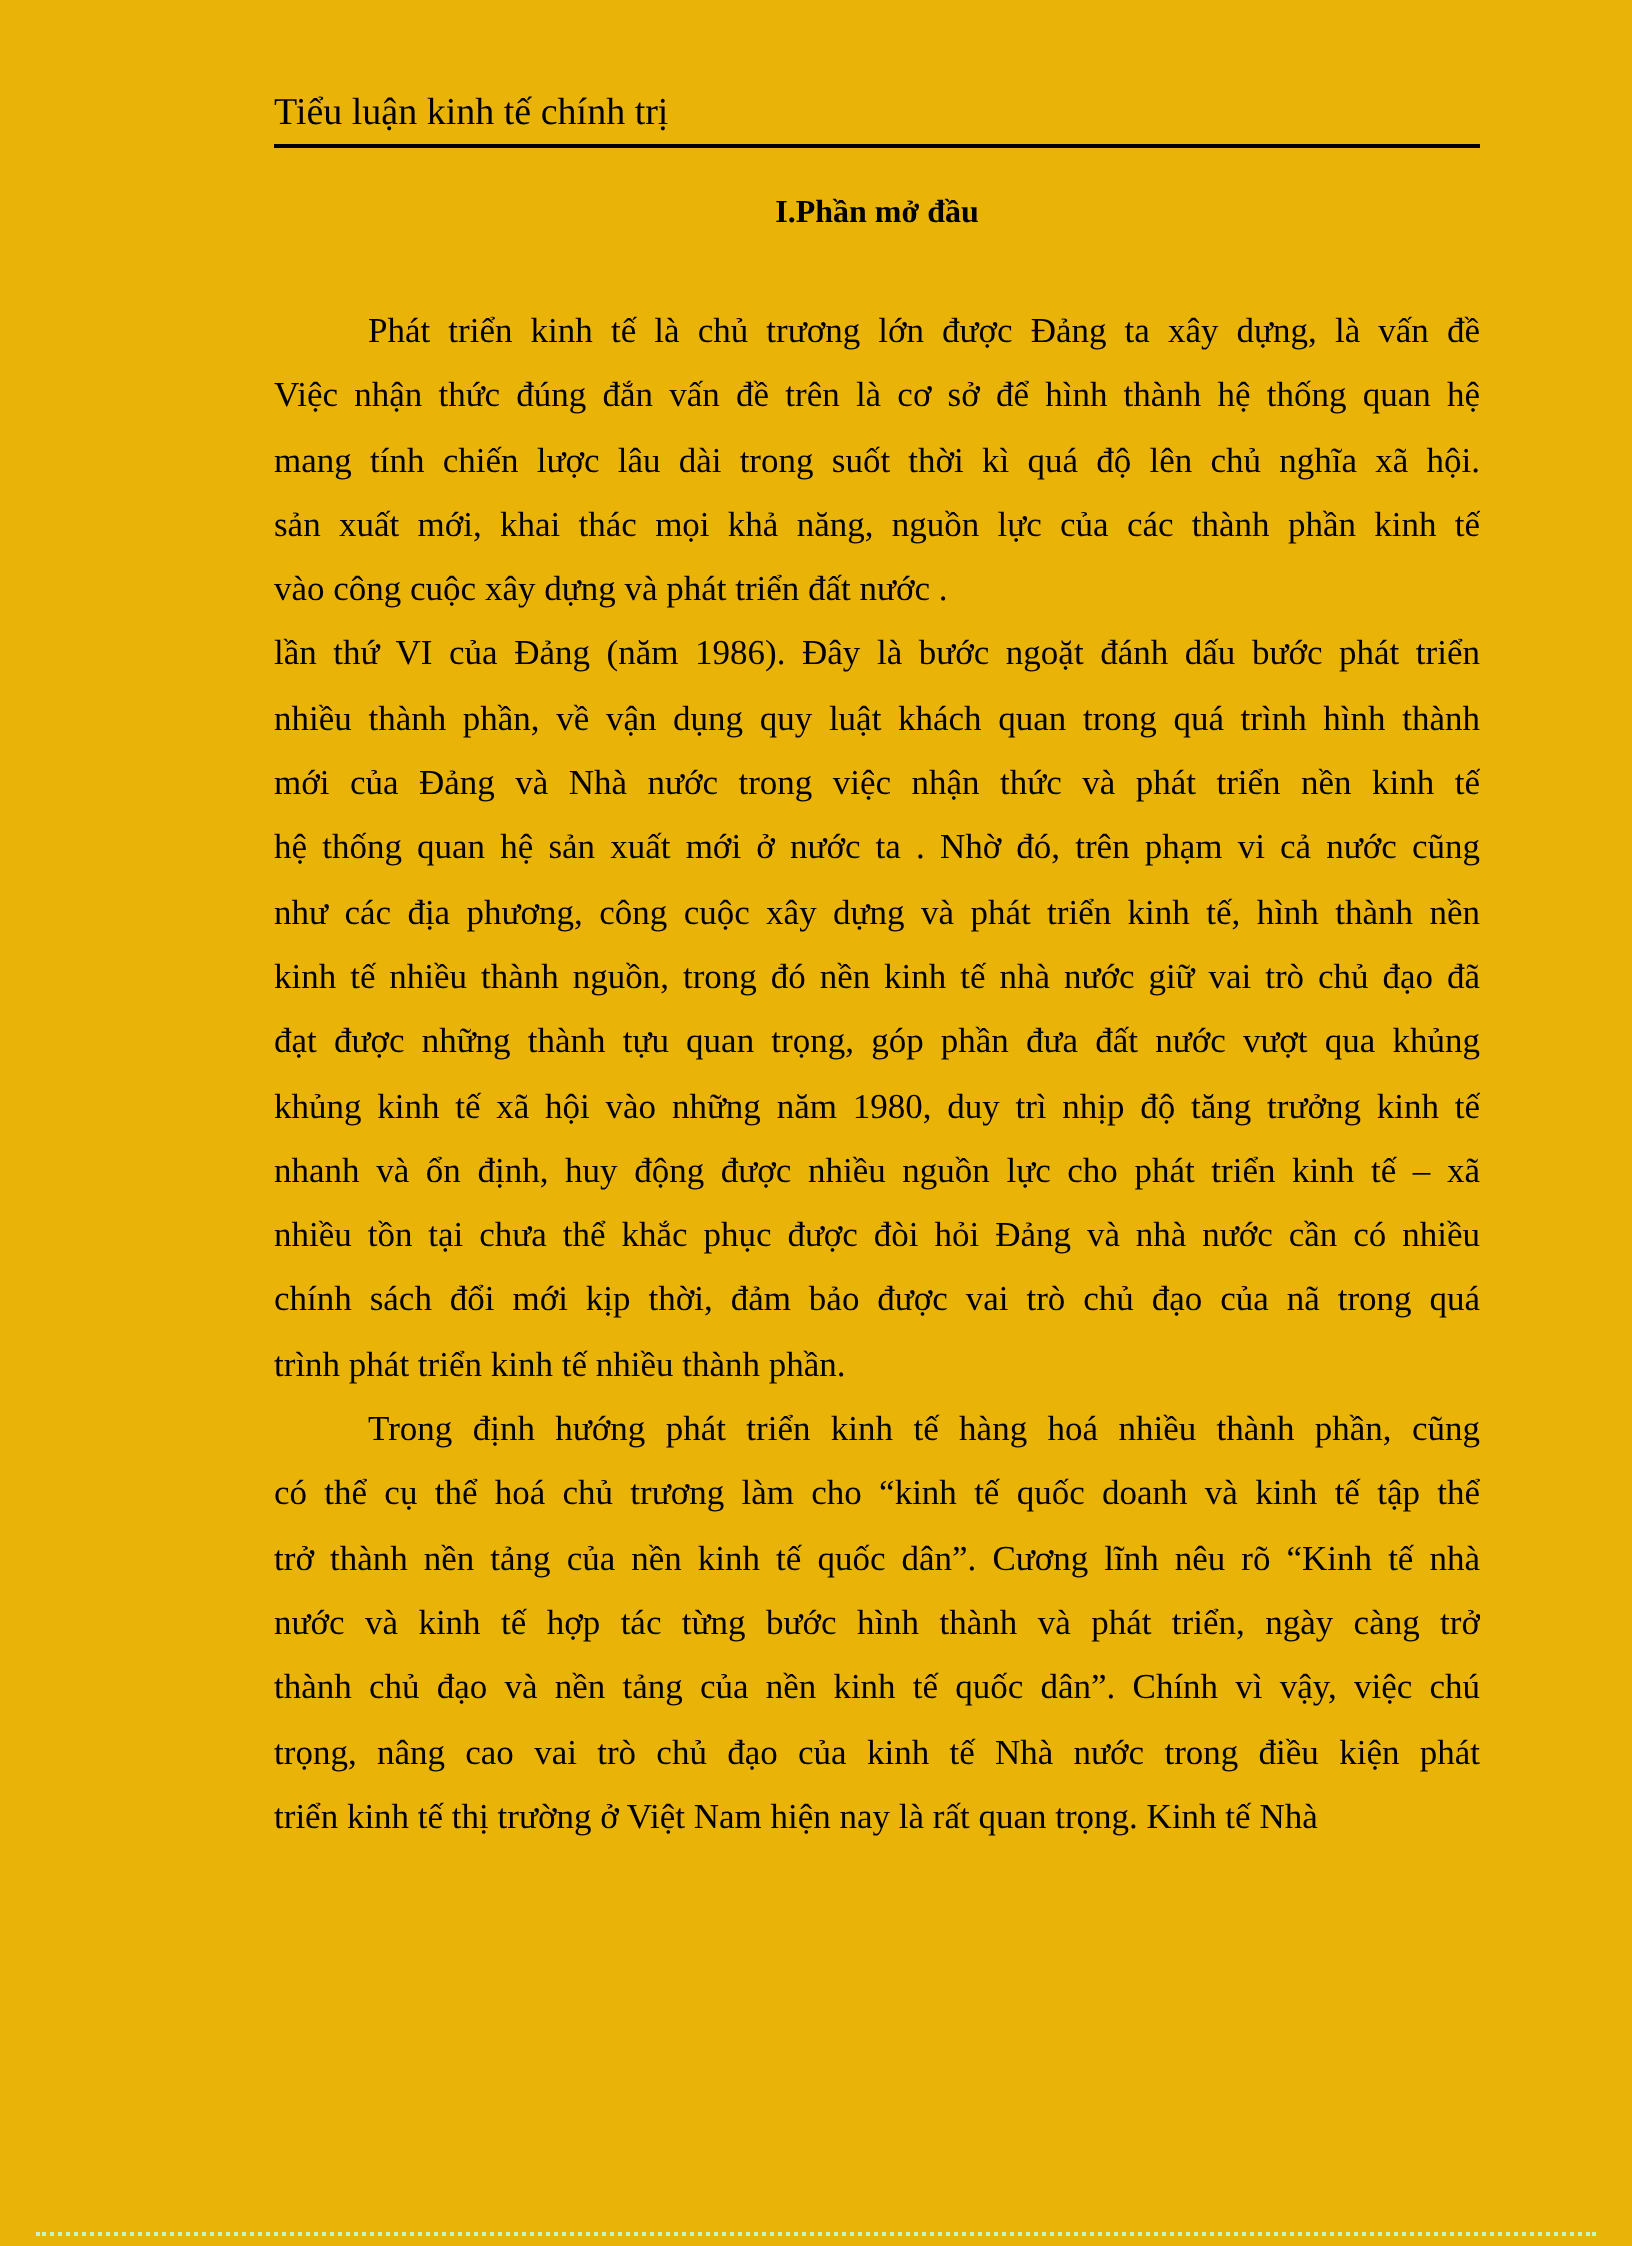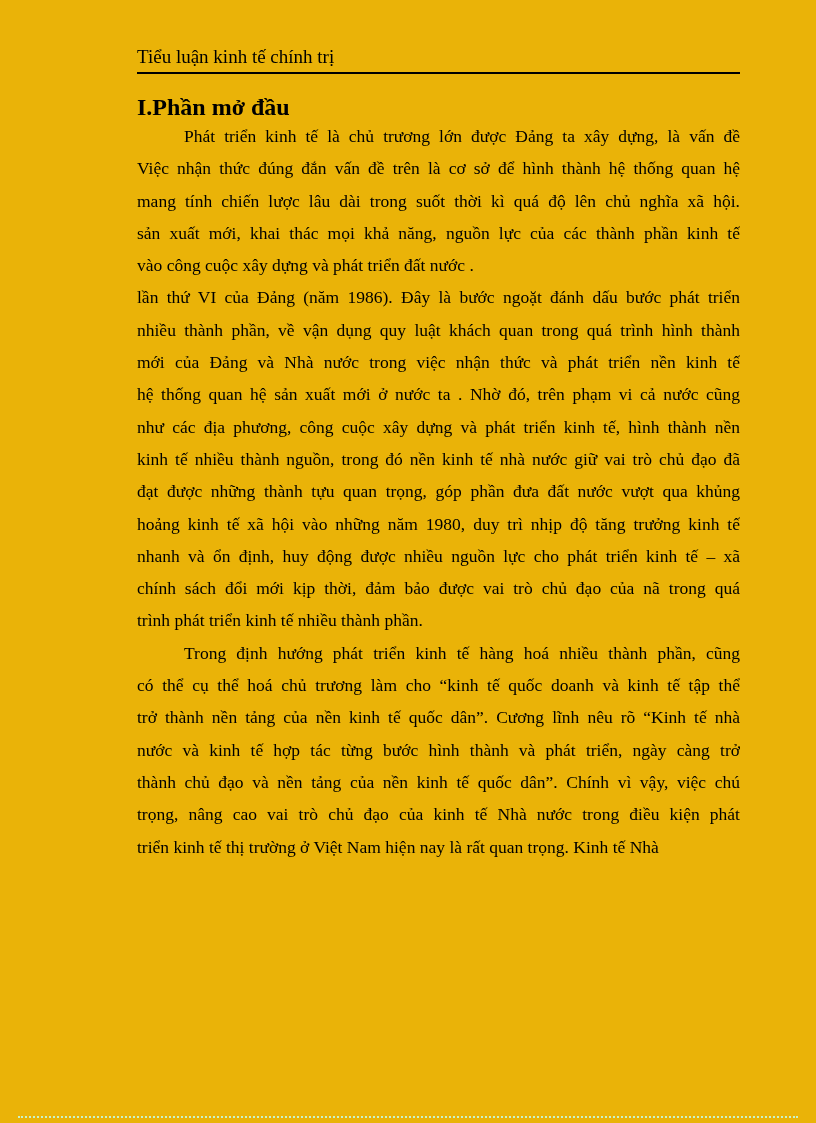--- a/index.html
+++ b/index.html
@@ -27,26 +27,27 @@
     line-height: 26px;
     white-space: nowrap;
   }
   .header-rule {
     height: 0;
     border-top: 2.5px solid #000000;
     margin-top: 2px;
   }
   .doc-title {
     margin: 20px 0 0 0;
-    font-size: 24px;
+    font-size: 16px;
     line-height: 26px;
     font-weight: bold;
-    text-align: left;
+    text-align: center;
   }
   .doc-body {
+    margin-top: 29px;
   }
   .paragraph {
     margin: 0;
   }
   .line {
     font-size: 17.5px;
     line-height: 32.3px;
     height: 32.3px;
     text-align: justify;
     text-align-last: justify;
@@ -85,22 +86,23 @@
           <div class="line last">vào công cuộc xây dựng và phát triển đất nước .</div>
         </div>
         <div class="paragraph">
           <div class="line">lần thứ VI của Đảng (năm 1986). Đây là bước ngoặt đánh dấu bước phát triển</div>
           <div class="line">nhiều thành phần, về vận dụng quy luật khách quan trong quá trình hình thành</div>
           <div class="line">mới của Đảng và Nhà nước trong việc nhận thức và phát triển nền kinh tế</div>
           <div class="line">hệ thống quan hệ sản xuất mới ở nước ta . Nhờ đó, trên phạm vi cả nước cũng</div>
           <div class="line">như các địa phương, công cuộc xây dựng và phát triển kinh tế, hình thành nền</div>
           <div class="line">kinh tế nhiều thành nguồn, trong đó nền kinh tế nhà nước giữ vai trò chủ đạo đã</div>
           <div class="line">đạt được những thành tựu quan trọng, góp phần đưa đất nước vượt qua khủng</div>
-          <div class="line">hoảng kinh tế xã hội vào những năm 1980, duy trì nhịp độ tăng trưởng kinh tế</div>
+          <div class="line">khủng kinh tế xã hội vào những năm 1980, duy trì nhịp độ tăng trưởng kinh tế</div>
           <div class="line">nhanh và ổn định, huy động được nhiều nguồn lực cho phát triển kinh tế – xã</div>
+          <div class="line">nhiều tồn tại chưa thể khắc phục được đòi hỏi Đảng và nhà nước cần có nhiều</div>
           <div class="line">chính sách đổi mới kịp thời, đảm bảo được vai trò chủ đạo của nã trong quá</div>
           <div class="line last">trình phát triển kinh tế nhiều thành phần.</div>
         </div>
         <div class="paragraph">
           <div class="line first">Trong định hướng phát triển kinh tế hàng hoá nhiều thành phần, cũng</div>
           <div class="line">có thể cụ thể hoá chủ trương làm cho “kinh tế quốc doanh và kinh tế tập thể</div>
           <div class="line">trở thành nền tảng của nền kinh tế quốc dân”. Cương lĩnh nêu rõ “Kinh tế nhà</div>
           <div class="line">nước và kinh tế hợp tác từng bước hình thành và phát triển, ngày càng trở</div>
           <div class="line">thành chủ đạo và nền tảng của nền kinh tế quốc dân”. Chính vì vậy, việc chú</div>
           <div class="line">trọng, nâng cao vai trò chủ đạo của kinh tế Nhà nước trong điều kiện phát</div>

